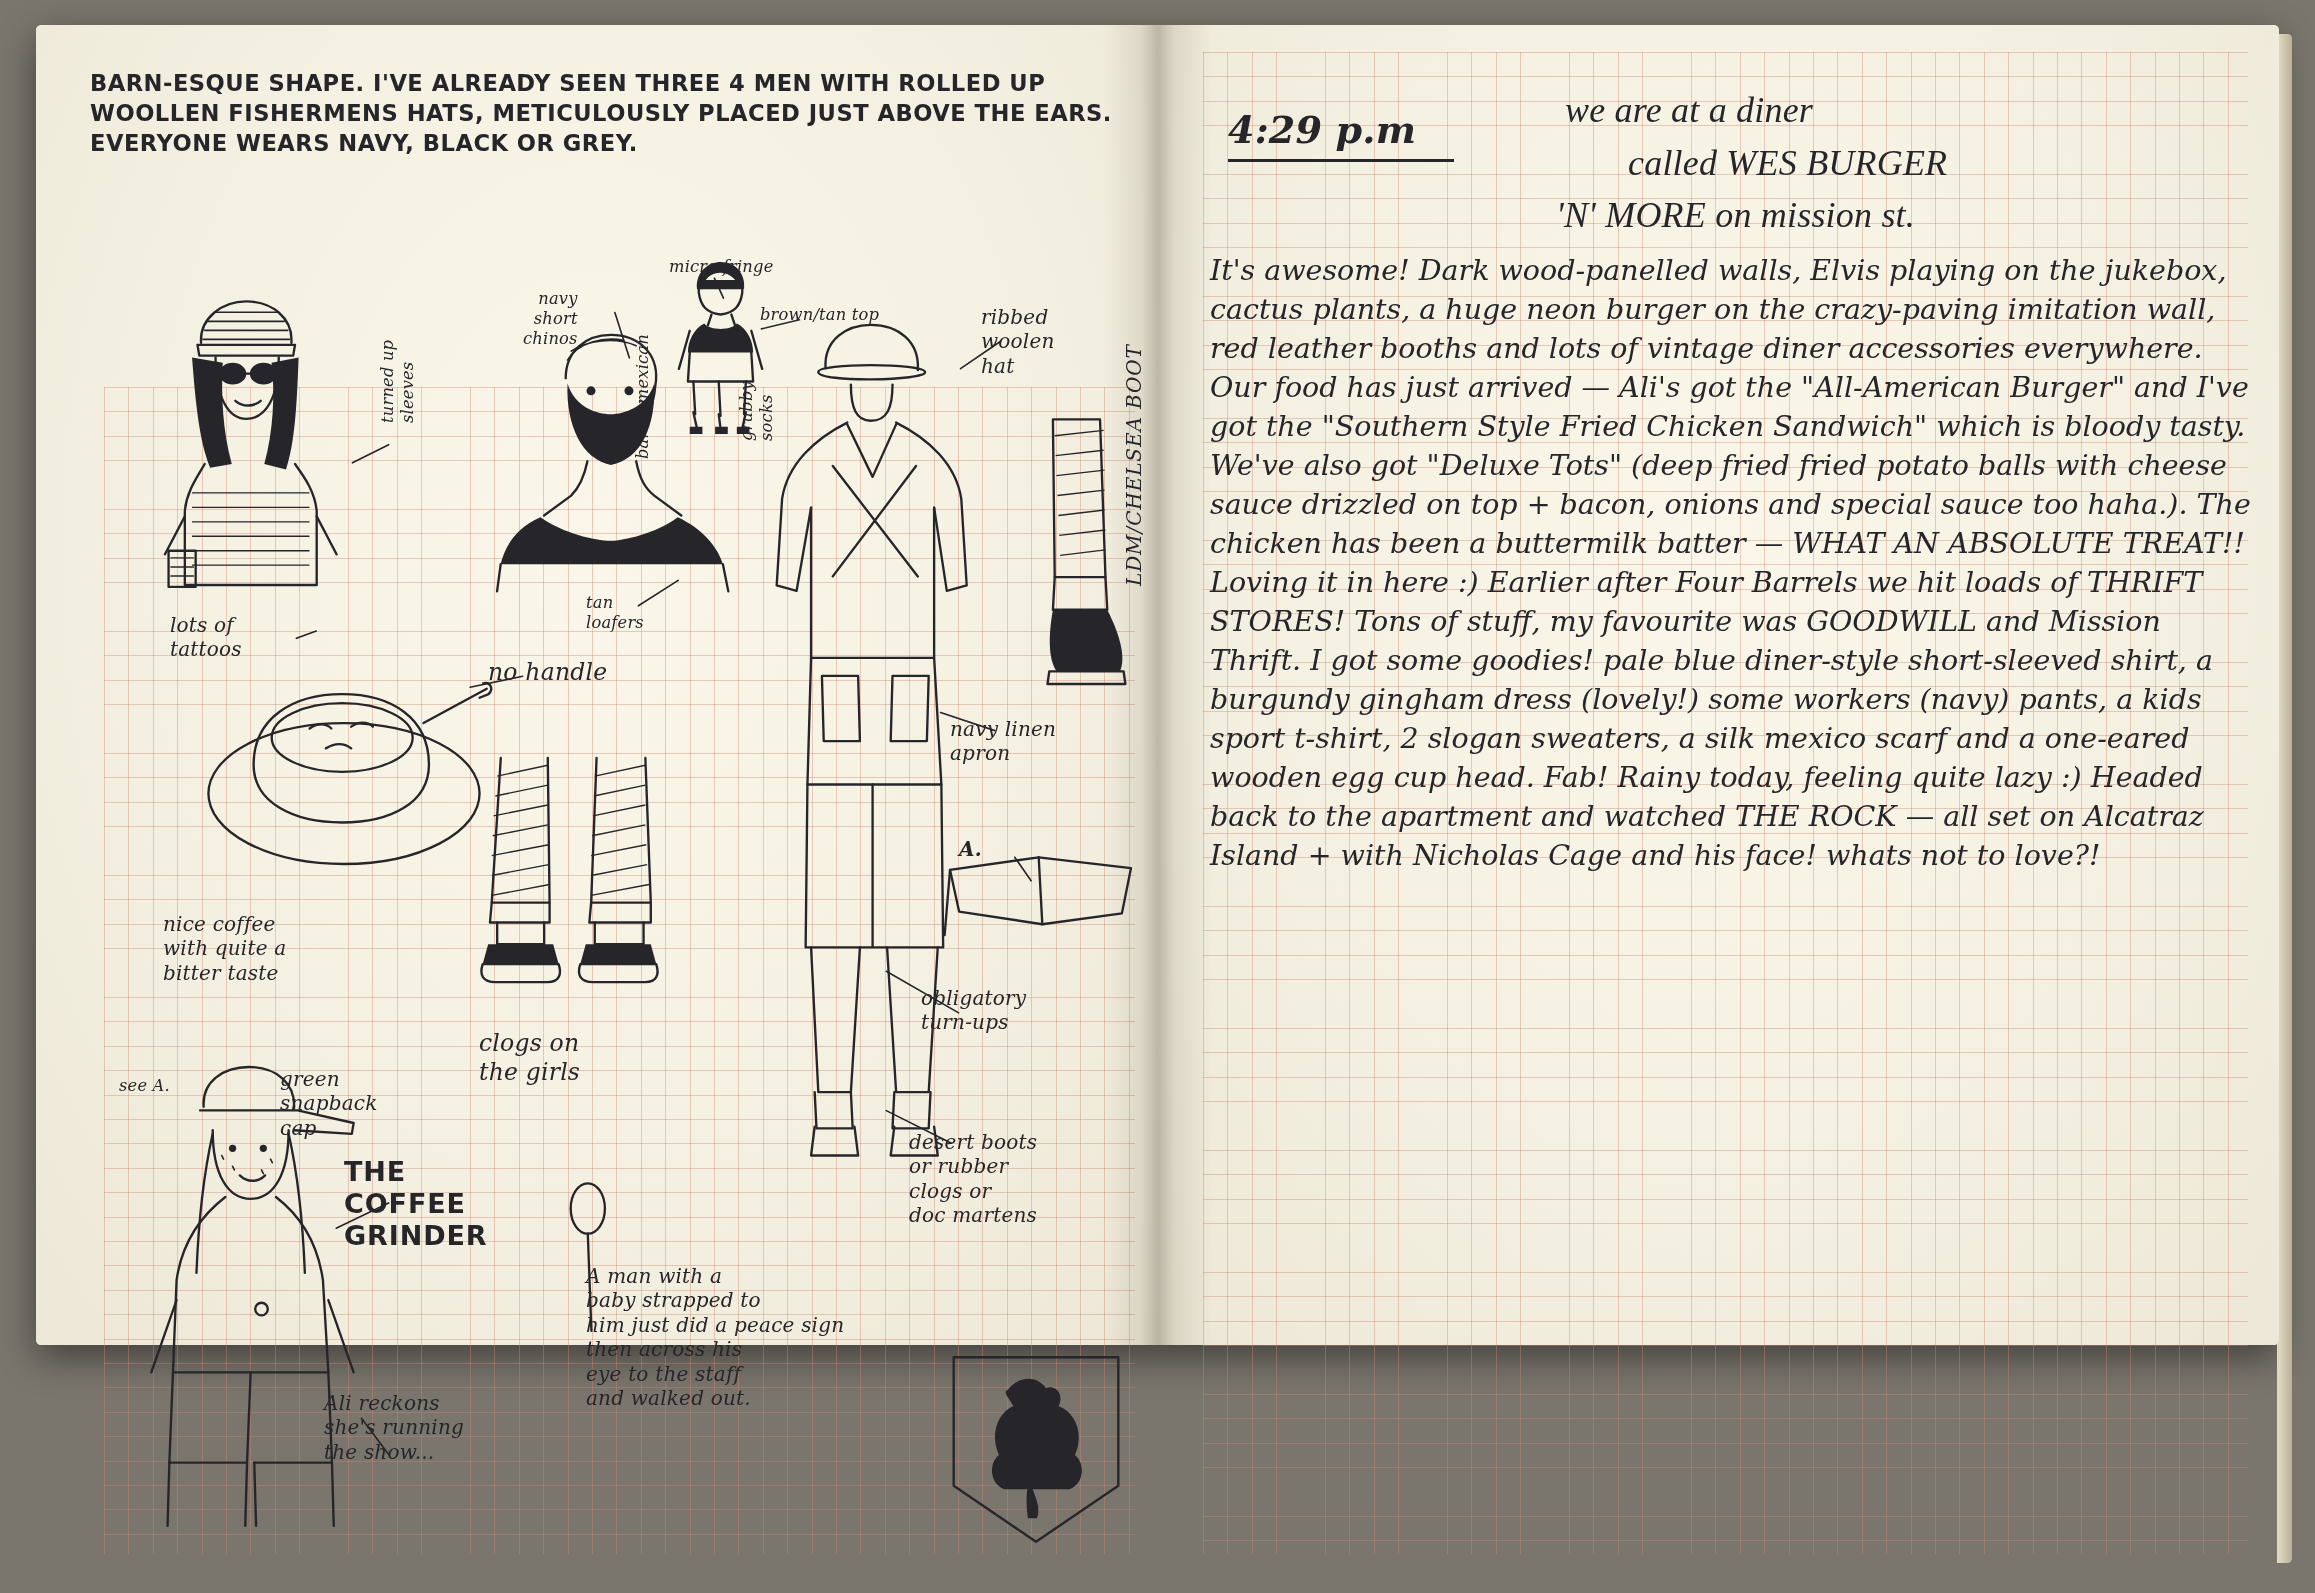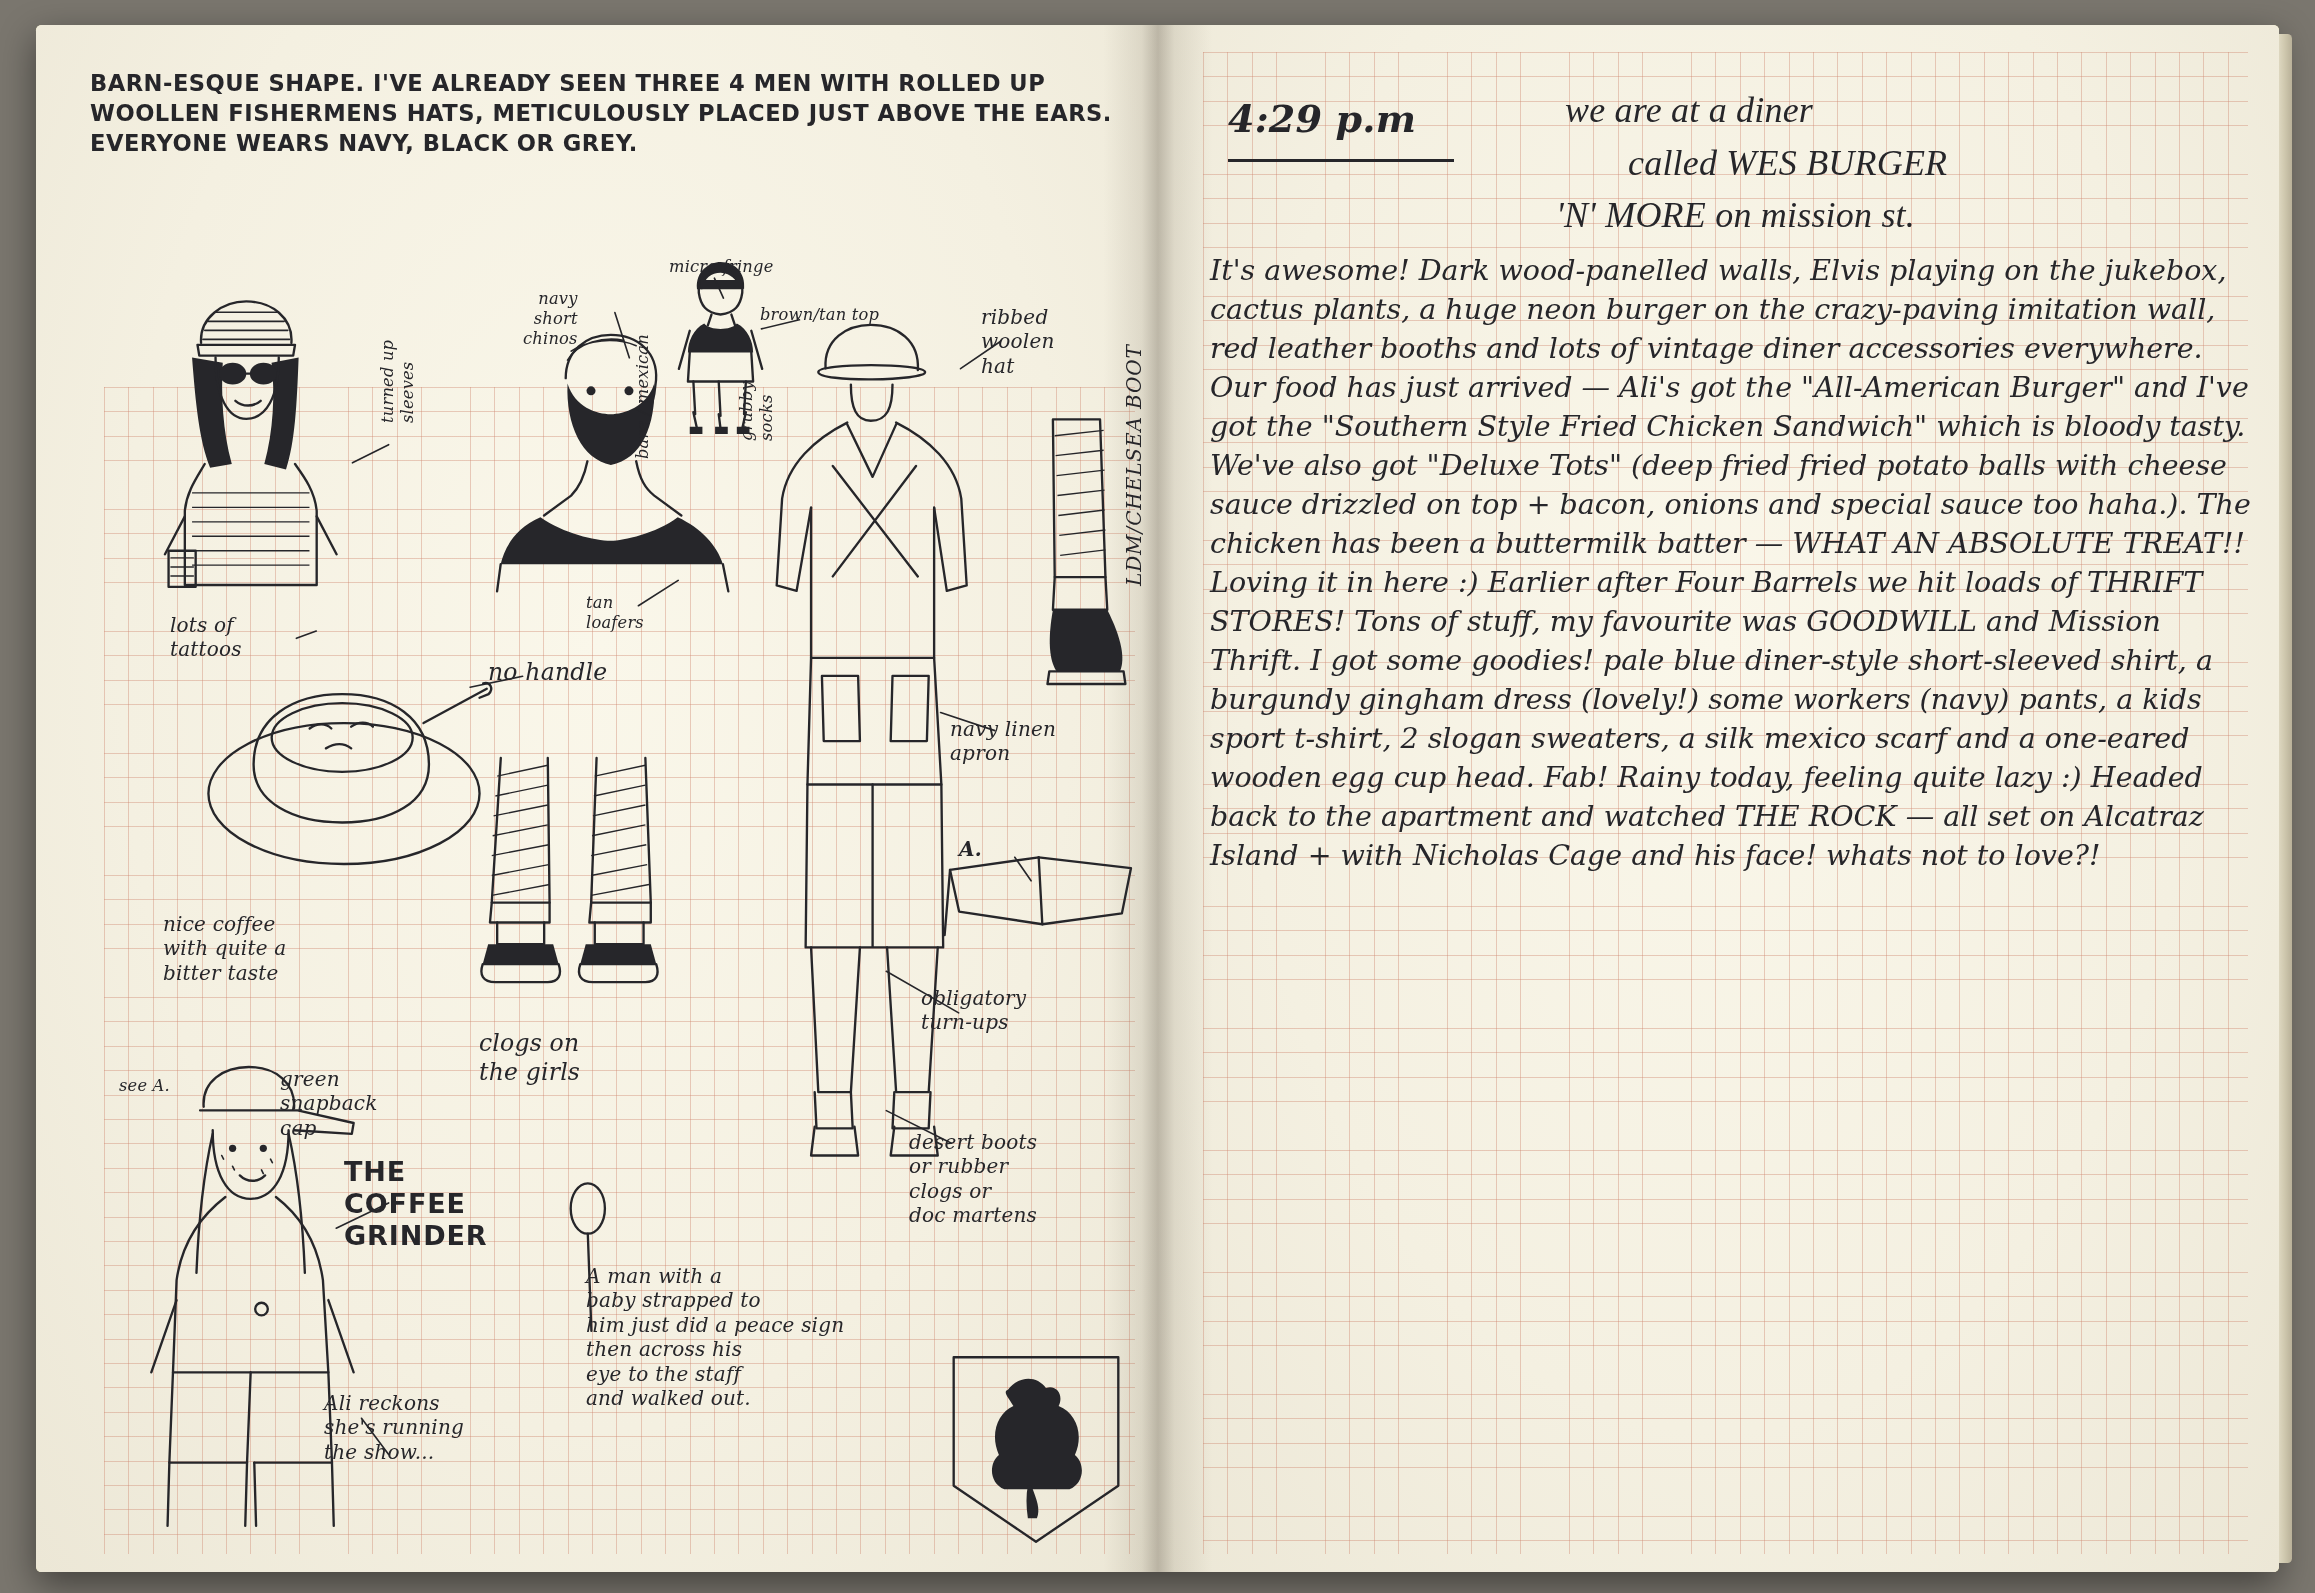--- a/index.html
+++ b/index.html
@@ -15,21 +15,21 @@
     background: #7a766e;
     font-family: "DejaVu Sans", sans-serif;
   }
 
   
   .notebook {
     position: absolute;
     left: 36px;
     top: 25px;
     width: 2243px;
-    height: 1547px;
+    height: 1320px;
     background: #fef9c3;
     box-shadow: 0 12.7px 36px rgba(0,0,0,0.45);
     border-radius: 5.4px;
   }
   .leaf {
     position: absolute;
     top: 0;
     width: 50%;
     height: 100%;
     background:
@@ -373,21 +373,21 @@
       <path class="ink-thin" d="M228 438 L250 430"></path>
       <path class="ink-thin" d="M478 480 L420 492"></path>
       <path class="ink-thin" d="M1000 540 L940 520"></path>
       <path class="ink-thin" d="M960 852 L880 806"></path>
       <path class="ink-thin" d="M952 996 L880 960"></path>
       <path class="ink-thin" d="M300 1300 L330 1340"></path>
       <path class="ink-thin" d="M330 1062 L272 1090"></path>
       <path class="ink-thin" d="M1022 680 L1040 706"></path>
     </svg>
 
-    <div class="hand time" style="left:1192px; top:71px;">4:29 p.m</div>
+    <div class="hand time" style="left:1192px; top:82px;">4:29 p.m</div>
     <div class="underline-time"></div>
 
     <div class="hand head-script" style="left:1529px; top:63px;">we are at a diner</div>
     <div class="hand head-script" style="left:1592px; top:116px;">called WES BURGER</div>
     <div class="hand head-script" style="left:1520px; top:168px;">'N' MORE on mission st.</div>
 
     <div class="body-right">It's awesome! Dark wood-panelled walls, Elvis playing on the jukebox, cactus plants, a huge neon burger on the crazy-paving imitation wall, red leather booths and lots of vintage diner accessories everywhere. Our food has just arrived — Ali's got the "All-American Burger" and I've got the "Southern Style Fried Chicken Sandwich" which is bloody tasty. We've also got "Deluxe Tots" (deep fried fried potato balls with cheese sauce drizzled on top + bacon, onions and special sauce too haha.). The chicken has been a buttermilk batter — WHAT AN ABSOLUTE TREAT!! Loving it in here :) Earlier after Four Barrels we hit loads of THRIFT STORES! Tons of stuff, my favourite was GOODWILL and Mission Thrift. I got some goodies! pale blue diner-style short-sleeved shirt, a burgundy gingham dress (lovely!) some workers (navy) pants, a kids sport t-shirt, 2 slogan sweaters, a silk mexico scarf and a one-eared wooden egg cup head. Fab! Rainy today, feeling quite lazy :) Headed back to the apartment and watched THE ROCK — all set on Alcatraz Island + with Nicholas Cage and his face! whats not to love?!</div>
   </div>
 </div>
 

